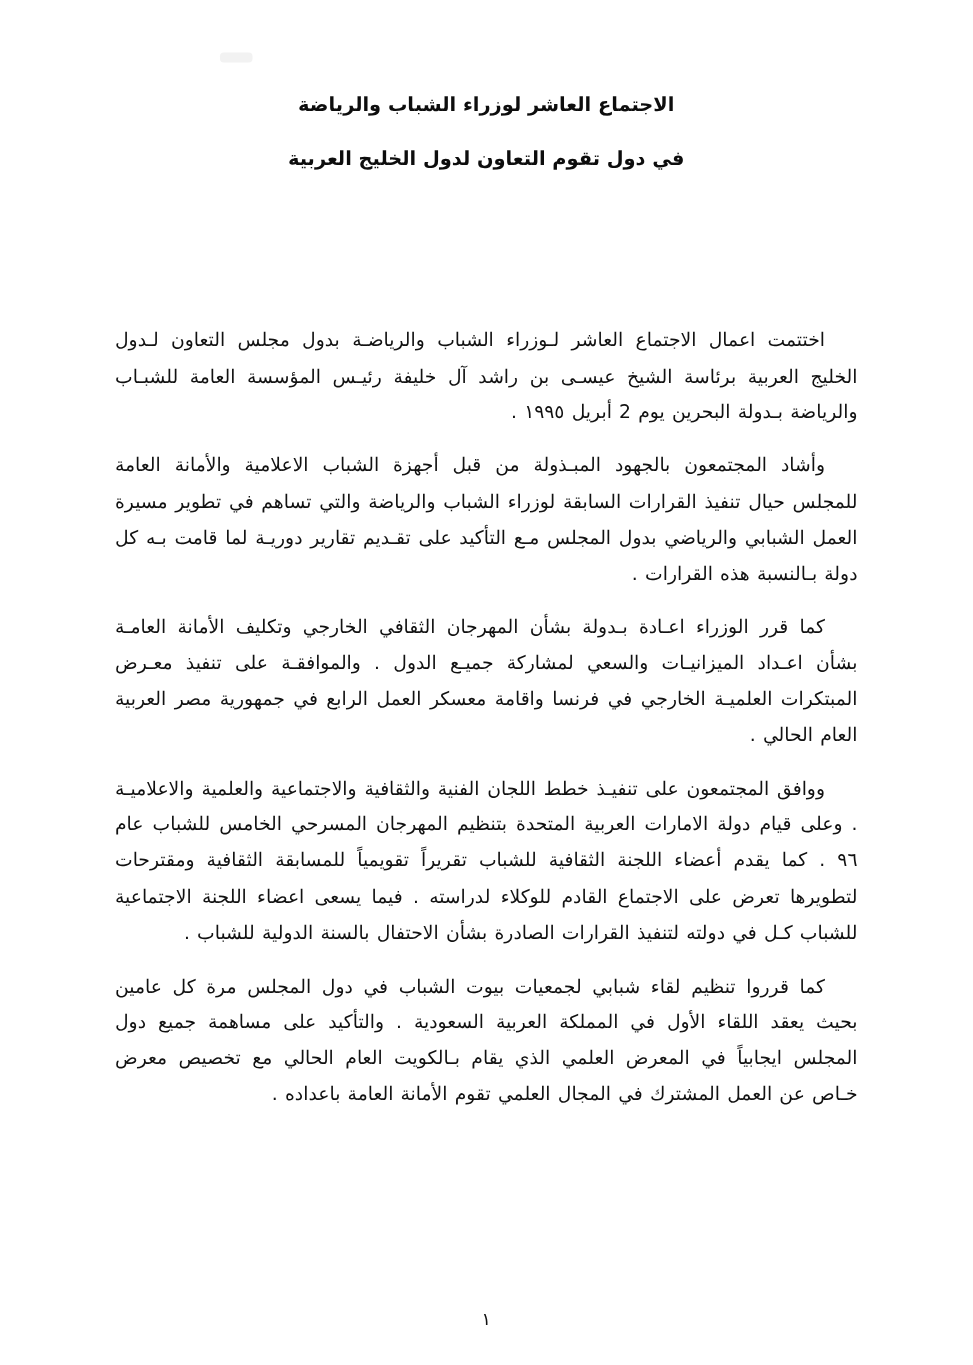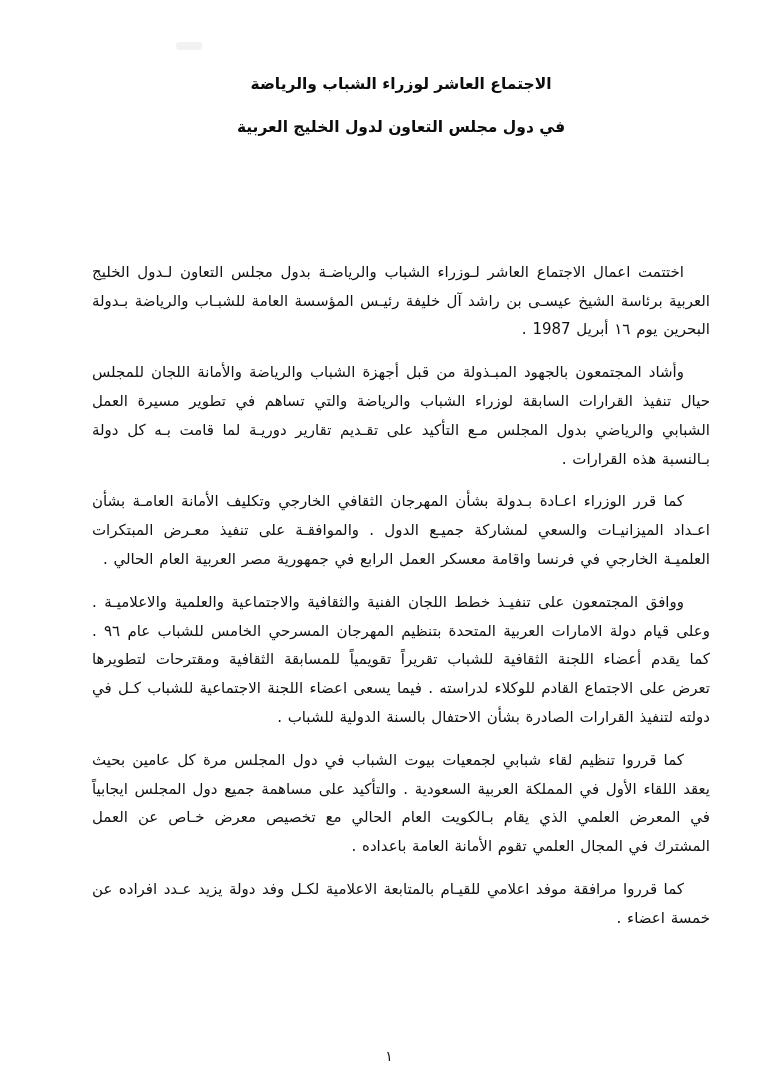--- a/index.html
+++ b/index.html
@@ -17,21 +17,21 @@
     background: #ffffff;
     box-sizing: border-box;
     overflow: hidden;
   }
   .doc-body {
     position: absolute;
     top: 0;
     left: 0;
     width: 778px;
     height: 1092px;
-    padding: 64px 68px 40px 92px;
+    padding: 64px 92px 40px 92px;
     box-sizing: border-box;
     direction: rtl;
   }
   .title-block {
     text-align: center;
     margin-top: 10px;
     color: #0d0d0d;
   }
   .title-line {
     font-size: 15.5px;
@@ -85,29 +85,28 @@
 <body>
 
 <div class="page">
 
   <div class="faint-mark"></div>
 
   <div class="doc-body">
 
     <div class="title-block">
       <div class="title-line first">الاجتماع العاشر لوزراء الشباب والرياضة</div>
-      <div class="title-line second">في دول مجلس التعاون لدول الخليج العربية</div>
+      <div class="title-line second">في دول تقوم التعاون لدول الخليج العربية</div>
     </div>
 
     <div class="body-block">
-      <p class="para">اختتمت اعمال الاجتماع العاشر لـوزراء الشباب والرياضـة بدول مجلس التعاون لـدول الخليج العربية برئاسة الشيخ عيسـى بن راشد آل خليفة رئيـس المؤسسة العامة للشبـاب والرياضة بـدولة البحرين يوم ١٦ أبريل 1987 .</p>
-      <p class="para">وأشاد المجتمعون بالجهود المبـذولة من قبل أجهزة الشباب والرياضة والأمانة اللجان للمجلس حيال تنفيذ القرارات السابقة لوزراء الشباب والرياضة والتي تساهم في تطوير مسيرة العمل الشبابي والرياضي بدول المجلس مـع التأكيد على تقـديم تقارير دوريـة لما قامت بـه كل دولة بـالنسبة هذه القرارات .</p>
+      <p class="para">اختتمت اعمال الاجتماع العاشر لـوزراء الشباب والرياضـة بدول مجلس التعاون لـدول الخليج العربية برئاسة الشيخ عيسـى بن راشد آل خليفة رئيـس المؤسسة العامة للشبـاب والرياضة بـدولة البحرين يوم 2 أبريل ١٩٩٥ .</p>
+      <p class="para">وأشاد المجتمعون بالجهود المبـذولة من قبل أجهزة الشباب الاعلامية والأمانة العامة للمجلس حيال تنفيذ القرارات السابقة لوزراء الشباب والرياضة والتي تساهم في تطوير مسيرة العمل الشبابي والرياضي بدول المجلس مـع التأكيد على تقـديم تقارير دوريـة لما قامت بـه كل دولة بـالنسبة هذه القرارات .</p>
       <p class="para">كما قرر الوزراء اعـادة بـدولة بشأن المهرجان الثقافي الخارجي وتكليف الأمانة العامـة بشأن اعـداد الميزانيـات والسعي لمشاركة جميـع الدول . والموافقـة على تنفيذ معـرض المبتكرات العلميـة الخارجي في فرنسا واقامة معسكر العمل الرابع في جمهورية مصر العربية العام الحالي .</p>
       <p class="para">ووافق المجتمعون على تنفيـذ خطط اللجان الفنية والثقافية والاجتماعية والعلمية والاعلاميـة . وعلى قيام دولة الامارات العربية المتحدة بتنظيم المهرجان المسرحي الخامس للشباب عام ٩٦ . كما يقدم أعضاء اللجنة الثقافية للشباب تقريراً تقويمياً للمسابقة الثقافية ومقترحات لتطويرها تعرض على الاجتماع القادم للوكلاء لدراسته . فيما يسعى اعضاء اللجنة الاجتماعية للشباب كـل في دولته لتنفيذ القرارات الصادرة بشأن الاحتفال بالسنة الدولية للشباب .</p>
       <p class="para">كما قرروا تنظيم لقاء شبابي لجمعيات بيوت الشباب في دول المجلس مرة كل عامين بحيث يعقد اللقاء الأول في المملكة العربية السعودية . والتأكيد على مساهمة جميع دول المجلس ايجابياً في المعرض العلمي الذي يقام بـالكويت العام الحالي مع تخصيص معرض خـاص عن العمل المشترك في المجال العلمي تقوم الأمانة العامة باعداده .</p>
-      <p class="para">كما قرروا مرافقة موفد اعلامي للقيـام بالمتابعة الاعلامية لكـل وفد دولة يزيد عـدد افراده عن خمسة اعضاء .</p>
     </div>
 
   </div>
 
   <div class="page-number">١</div>
 
 </div>
 
 </body></html>

